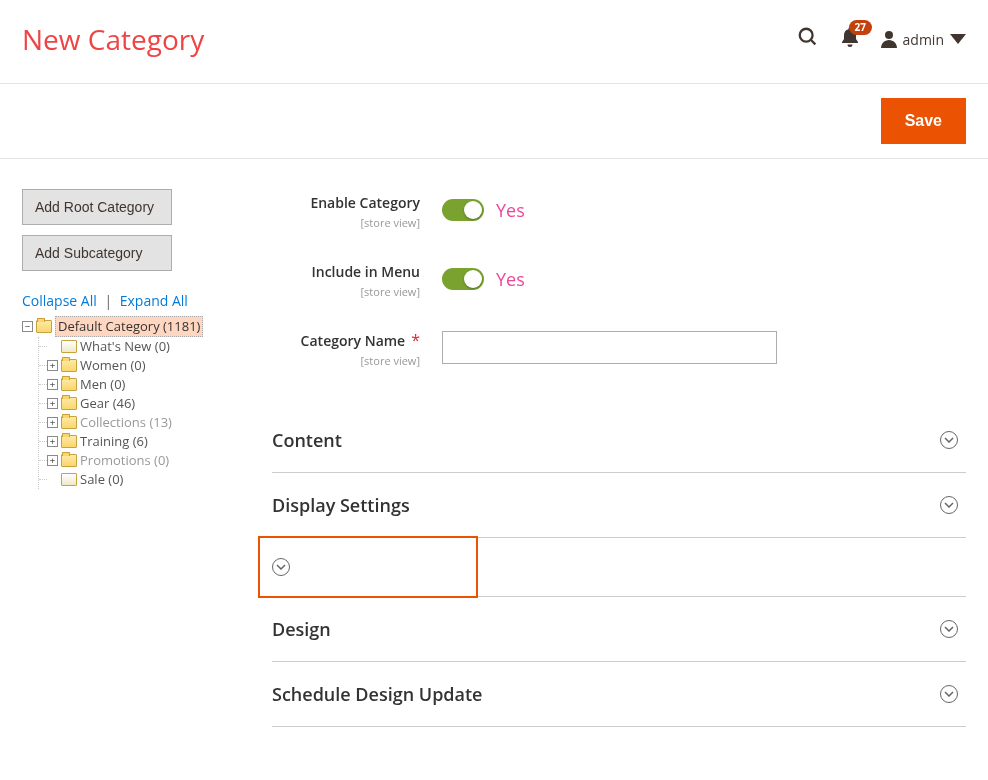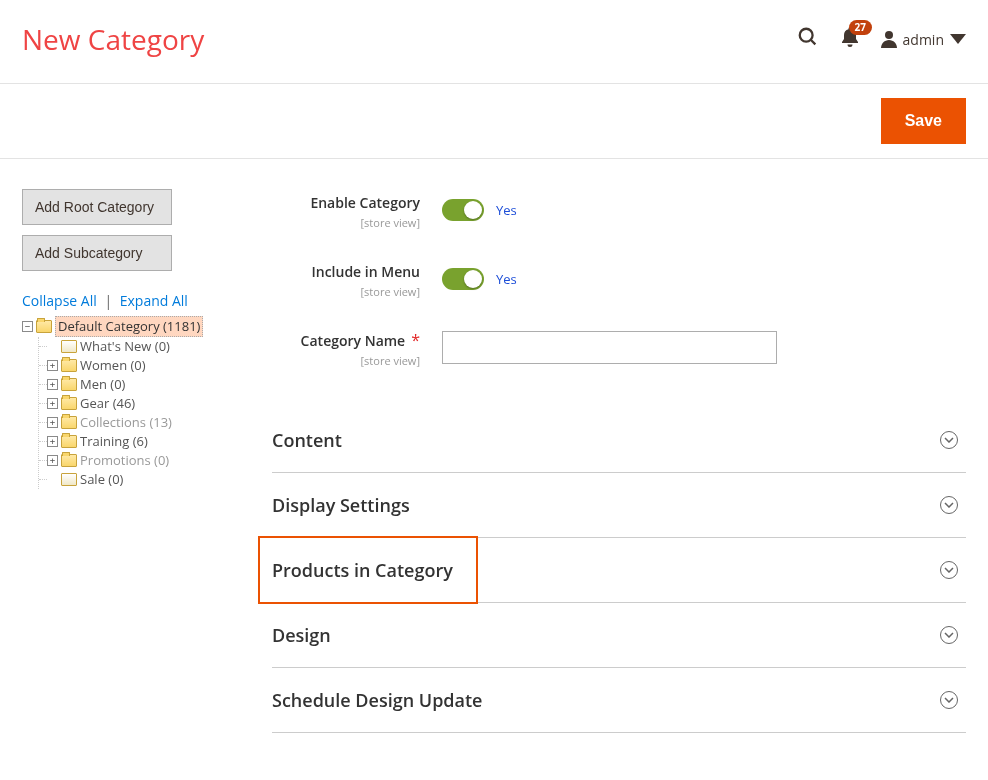--- a/index.html
+++ b/index.html
@@ -48,21 +48,21 @@
 .content { flex: 1; padding-left: 10px; }
 .form-row { display: flex; margin-bottom: 28px; }
 .form-label { width: 170px; text-align: right; padding-right: 22px; padding-top: 2px; }
 .form-label .lbl { font-size: 14px; color: #333; font-weight: 600; }
 .form-label .scope { display: block; font-size: 11px; color: #999; margin-top: 2px; }
 .form-label .req { color: #e22626; margin-left: 6px; }
 .form-control { display: flex; align-items: center; gap: 12px; }
 
 .toggle { position: relative; width: 42px; height: 22px; background: #79a22e; border-radius: 11px; cursor: pointer; }
 .toggle::after { content: ''; position: absolute; right: 2px; top: 2px; width: 18px; height: 18px; background: #fff; border-radius: 50%; box-shadow: 0 1px 2px rgba(0,0,0,0.3); }
-.toggle-val { font-size: 13px; color: #1d4ed8; }
+.toggle-val { font-size: 18px; color: #ec4899; }
 
 .text-input { border: 1px solid #adadad; height: 33px; width: 335px; padding: 0 9px; font-size: 14px; }
 
 .sections { margin-top: 40px; }
 .section { border-bottom: 1px solid #ccc; padding: 20px 0; display: flex; align-items: center; cursor: pointer; }
 .section:first-child { border-top: none; align-items: center; }
 .section-title { font-size: 18px; font-weight: 600; color: #333; flex: 1; }
 .chevron { width: 18px; height: 18px; border: 1px solid #666; border-radius: 50%; display: flex; align-items: center; justify-content: center; margin-right: 8px; }
 .chevron svg { width: 10px; height: 6px; }
 
@@ -233,21 +233,20 @@
         </div>
         <div class="section" style="position: relative;">
           <span class="section-title">Display Settings</span>
           <span class="chevron">
             <svg viewBox="0 0 10 6">
               <path d="M1 1l4 4 4-4" fill="none" stroke="#666" stroke-width="1.5"></path>
             </svg>
           </span>
         </div>
         <div class="section" style="position: relative;">
-          <span class="section-title">Products in Category</span>
           <span class="chevron">
             <svg viewBox="0 0 10 6">
               <path d="M1 1l4 4 4-4" fill="none" stroke="#666" stroke-width="1.5"></path>
             </svg>
           </span>
           <div class="highlighted" style="left: -14px; top: -2px; width: 220px; height: calc(100% + 4px);"></div>
         </div>
         <div class="section" style="position: relative;">
           <span class="section-title">Design</span>
           <span class="chevron">

